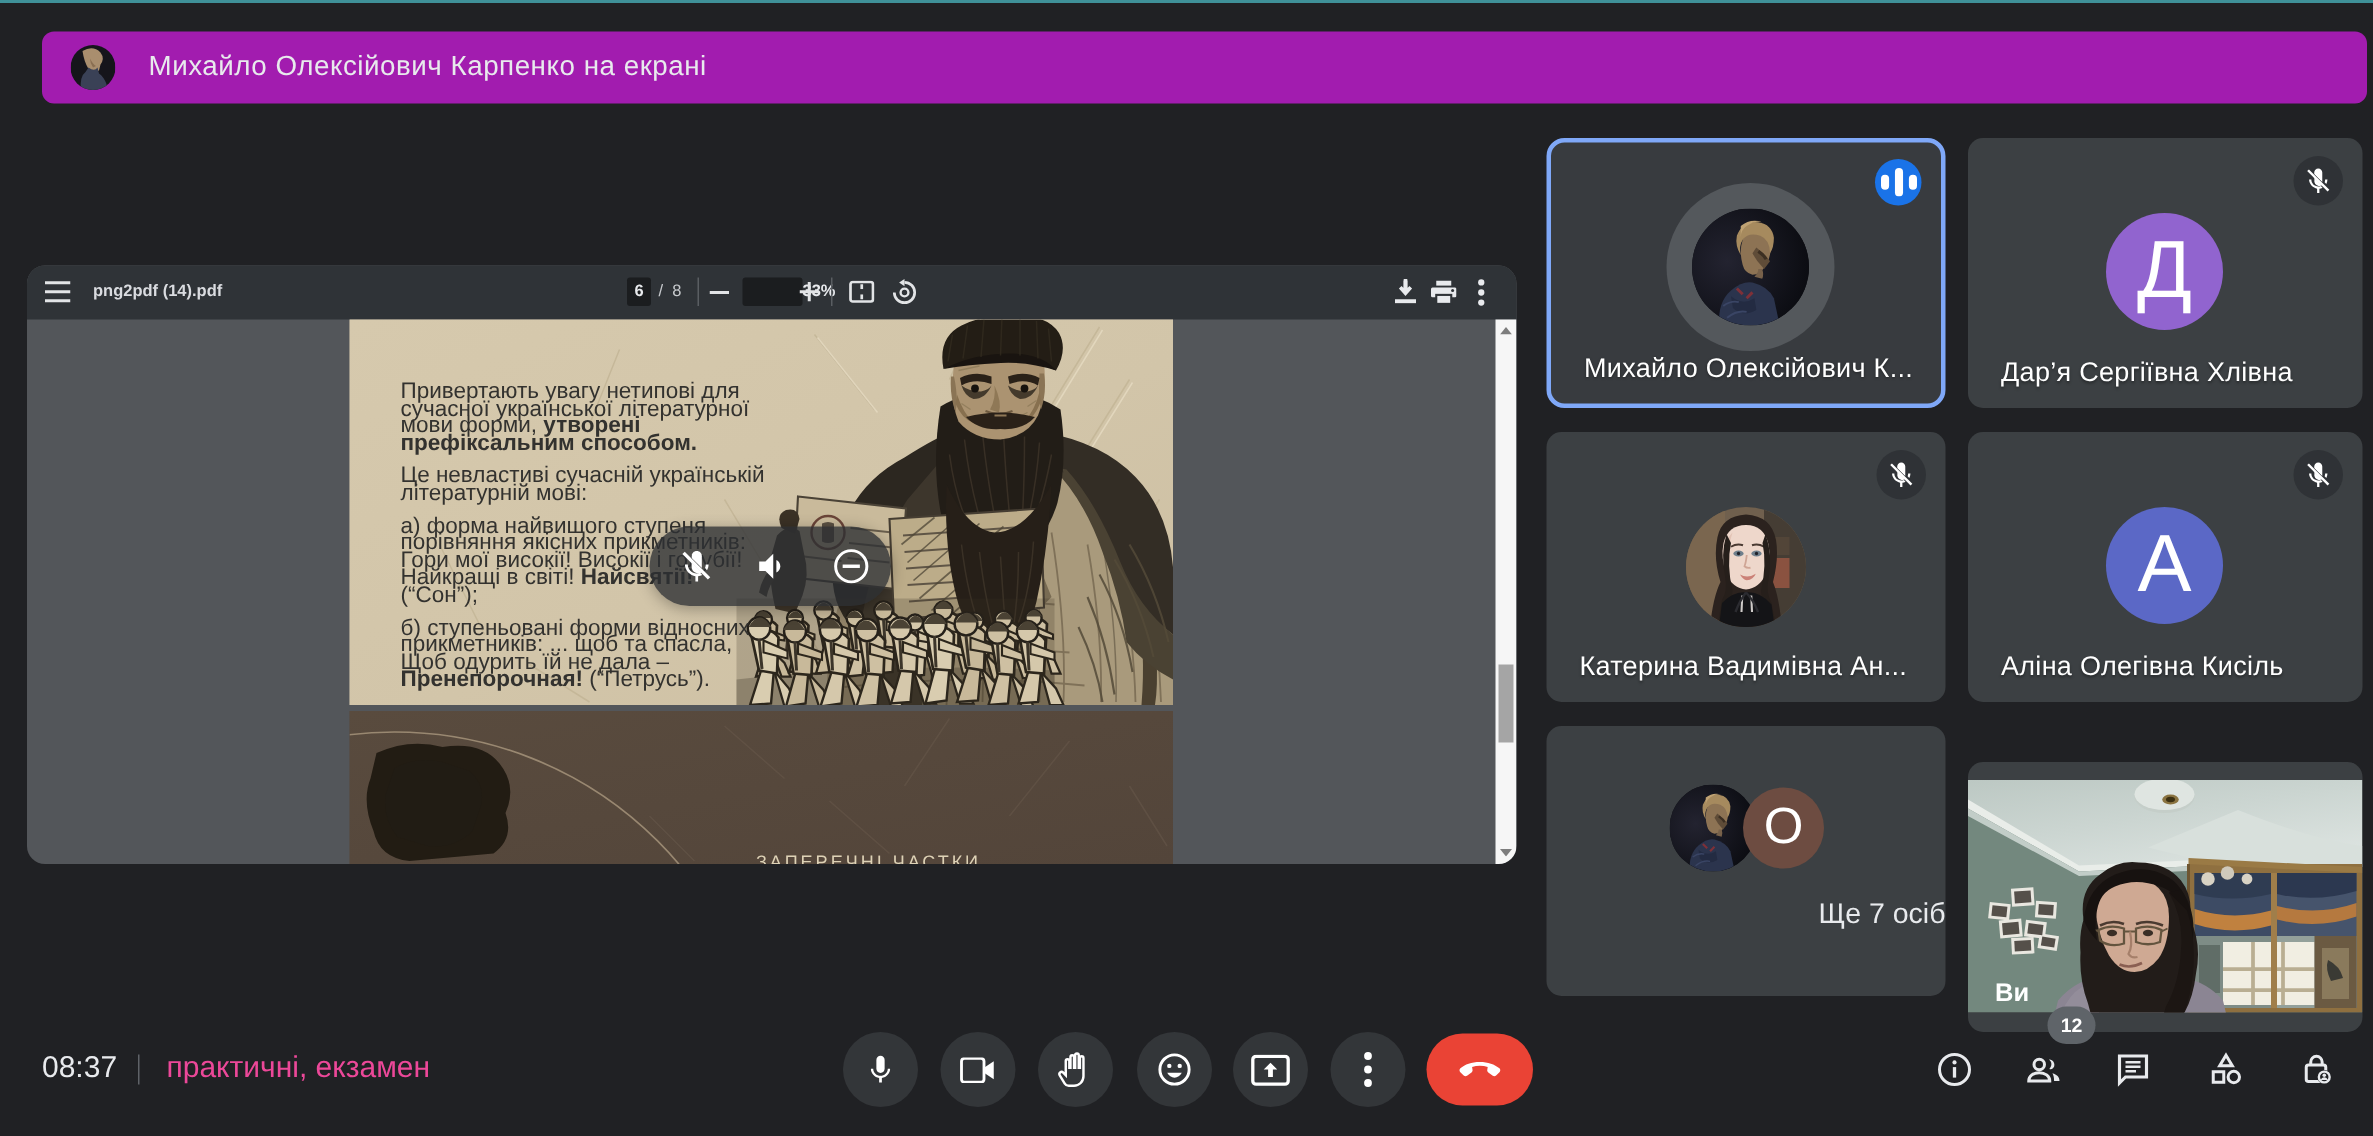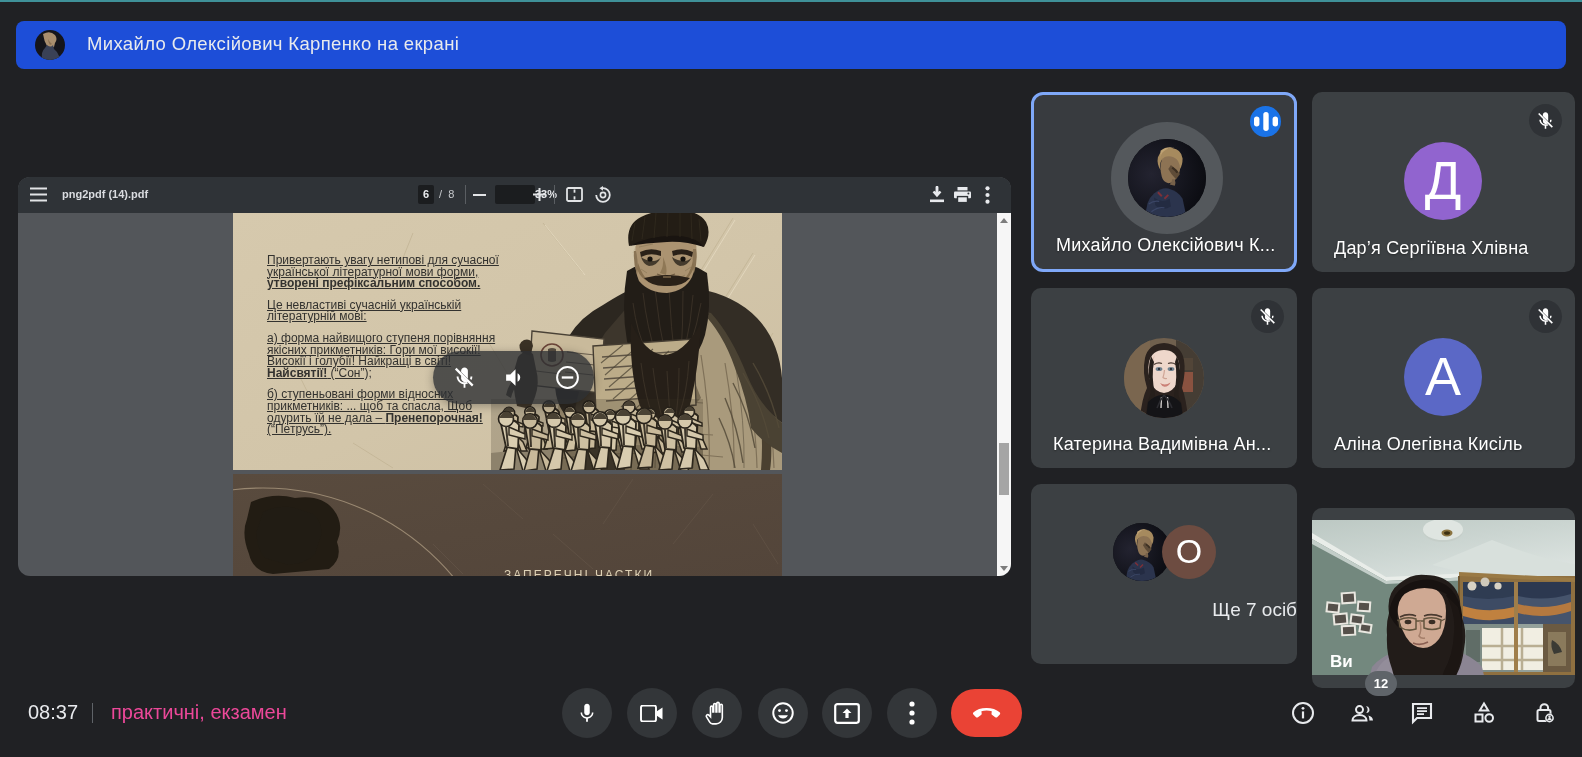--- a/index.html
+++ b/index.html
@@ -2,32 +2,32 @@
 <html><head>
 <meta charset="utf-8">
 <style>
   * { margin:0; padding:0; box-sizing:border-box; }
   html,body { width:1582px; height:757px; background:#202124; overflow:hidden;
     font-family:"Liberation Sans", sans-serif; }
   .abs { position:absolute; }
   #stage { position:relative; width:1582px; height:757px; background:#202124; }
   #topline { left:0; top:0; width:1582px; height:2px; background:#3f9199; }
   
-  #banner { left:16px; top:21px; width:1550px; height:48px; background:#1d4ed8; border-radius:8px; }
+  #banner { left:28px; top:21px; width:1550px; height:48px; background:#a21caf; border-radius:8px; }
   #banner .av { position:absolute; left:19px; top:9px; width:30px; height:30px; border-radius:50%; overflow:hidden; }
   #banner .t { position:absolute; left:71px; top:12px; font-size:18.5px; font-weight:500; color:#e8eaed; letter-spacing:.35px; }
   
   #share { left:18px; top:177px; width:993px; height:399px; background:#53565a; border-radius:12px; overflow:hidden; }
   #pdfbar { position:absolute; left:0; top:0; width:993px; height:36px; background:#2f3337; }
   #pdfbar .fname { position:absolute; left:44px; top:11px; font-size:11px; font-weight:700; color:#dadce0; }
   .pbox { position:absolute; top:8px; height:19px; background:#1b1d1f; color:#e8eaed; font-size:11px; font-weight:700; text-align:center; line-height:19px; border-radius:2px; }
   
   #page1 { position:absolute; left:215px; top:36px; width:549px; height:257px; background:#d3c6ab; overflow:hidden; }
   #page2 { position:absolute; left:215px; top:297px; width:549px; height:102px; background:#57493c; overflow:hidden; }
-  #pdftext { position:absolute; left:34px; top:42px; width:245px; font-size:12px; line-height:11.6px; color:#33322f;text-decoration:underline; }
+  #pdftext { position:absolute; left:34px; top:42px; width:245px; font-size:15px; line-height:11.6px; color:#33322f; }
   #pdftext p { margin-bottom:10px; }
   
   #sbar { position:absolute; left:979px; top:36px; width:14px; height:363px; background:#f6f6f6; }
   #sbar .thumb { position:absolute; left:2px; top:230px; width:10px; height:52px; background:#a5a5a5; }
   
   #pill { left:433px; top:351px; width:161px; height:53px; border-radius:27px; background:rgba(44,46,50,.78); box-shadow:0 2px 10px rgba(0,0,0,.3); }
   
   .tile { position:absolute; background:#3c4043; border-radius:10px; overflow:hidden; }
   .name { position:absolute; left:22px; bottom:13px; font-size:18px; font-weight:400; color:#fff; letter-spacing:.2px; text-shadow:0 1px 2px rgba(0,0,0,.4); }
   .micoff { position:absolute; top:12px; right:13px; width:33px; height:33px; border-radius:50%; background:#2f3236; }

